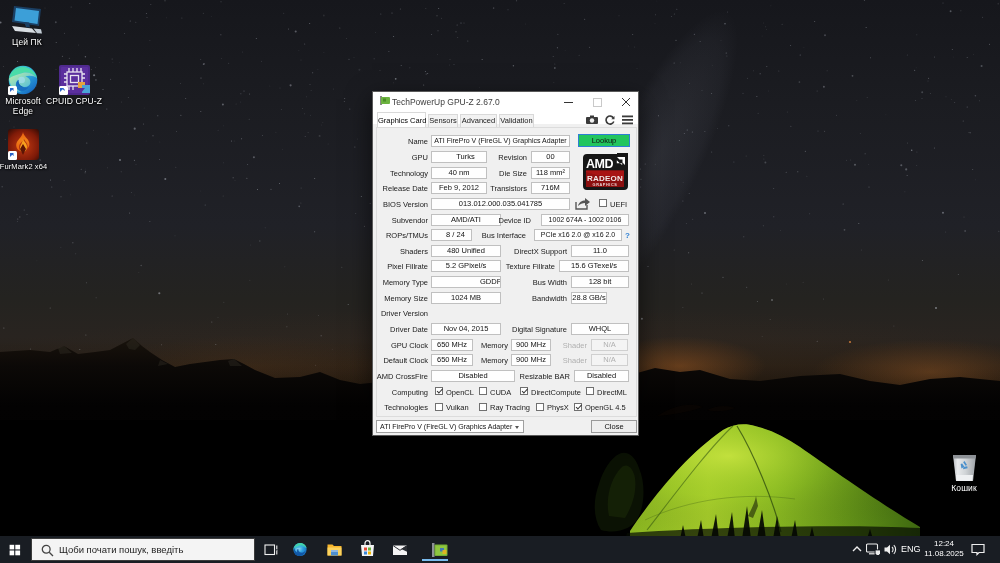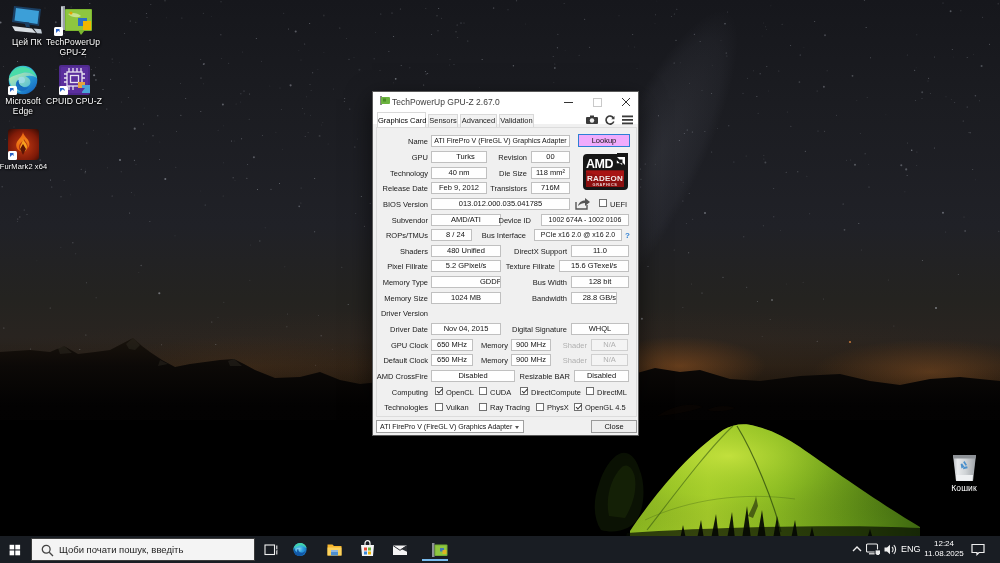--- a/index.html
+++ b/index.html
@@ -47,21 +47,21 @@
 .rlab { position:absolute; font-size:7.5px; color:#1a1a1a; text-align:right; white-space:nowrap; }
 .fb { position:absolute; height:12px; background:#fefefe; border:1px solid #c0c0c0; font-size:7.5px; color:#111;
   text-align:center; line-height:10px; white-space:nowrap; overflow:hidden; }
 .fb.sm { font-size:7px; }
 .fb.gray { color:#b0b0b0; background:#f4f4f4; border-color:#d0d0d0;}
 .rlab.gray { color:#b0b0b0; }
 .cb { position:absolute; width:8px; height:8px; background:#fff; border:1px solid #707070; }
 .cb.ck:after { content:""; position:absolute; left:1px; top:1px; width:4.5px; height:2.2px;
   border-left:1.2px solid #333; border-bottom:1.2px solid #333; transform:rotate(-47deg); }
 .cblab { position:absolute; font-size:7.5px; color:#1a1a1a; white-space:nowrap; }
-#lookup { position:absolute; left:205px; top:42px; width:52px; height:13px; background:#f0abfc;
+#lookup { position:absolute; left:205px; top:42px; width:52px; height:13px; background:#22c55e;
   border:1px solid #2d7fd4; font-size:7.5px; text-align:center; line-height:12px; color:#111; }
 #amdlogo { position:absolute; left:208px; top:61px; width:48px; height:38px; }
 #combo { position:absolute; left:3px; top:328px; width:148px; height:13px; background:#fff; border:1px solid #a0a0a0;
   font-size:7px; line-height:12px; padding-left:3px; color:#111; white-space:nowrap; overflow:hidden; }
 #closebtn { position:absolute; left:218px; top:328px; width:46px; height:13px; background:#eee;
   border:1px solid #999; font-size:7.5px; text-align:center; line-height:12px; color:#111; }
 
 
 #taskbar { position:absolute; left:0; top:536px; width:1000px; height:27px; background:#191d23; }
 #search { position:absolute; left:31px; top:2px; width:224px; height:23px; background:#f4f4f4; border:1px solid #3c3c3c;
@@ -665,37 +665,20 @@
       <svg width="34" height="30" viewBox="0 0 34 30">
         <polygon points="4,0 31,3 29,20 2,16" fill="#1b3f63"></polygon>
         <polygon points="6,2 29,5 27.5,18 4.5,14.5" fill="#3c9fd8"></polygon>
         <polygon points="14,16 16,21 20,21.4 19,16.6" fill="#1b3f63"></polygon>
         <polygon points="2,20 22,22.5 26,27 5,25" fill="#d9dee3"></polygon>
         <polygon points="23.5,22.6 31,23.3 32,27.5 27,27.3" fill="#c3cdd6"></polygon>
       </svg>
     </div>
     <div class="lbl">Цей ПК</div>
   </div>
-  <div class="dicon" style="left:35px; top:6px;">
-    <div class="img" style="width:38px; height:30px;">
-      <svg width="38" height="30" viewBox="0 0 38 30">
-        <rect x="7" y="0" width="4" height="24" fill="#9aa0a6"></rect>
-        <rect x="7" y="1" width="2" height="22" fill="#c8cdd2"></rect>
-        <rect x="11" y="3" width="27" height="22" rx="1" fill="#7cb82f"></rect>
-        <rect x="12" y="4" width="25" height="20" fill="#8ec63f"></rect>
-        <path d="M14,8 C18,6 24,7 27,10 C24,12 18,12 14,8 Z" fill="#d7e8a0" opacity=".8"></path>
-        <rect x="24" y="12" width="9" height="8" fill="#2d6fc2"></rect>
-        <rect x="29" y="15" width="8" height="9" fill="#f2b600"></rect>
-        <path d="M24,24 L31,24 L27,29 Z" fill="#7cb82f"></path>
-        <circle cx="17" cy="7" r="1.5" fill="#e8a000"></circle>
-      </svg>
-      <div class="sc"></div>
-    </div>
-    <div class="lbl">TechPowerUp<br>GPU-Z</div>
-  </div>
   <div class="dicon" style="left:-15px; top:65px;">
     <div class="img" style="width:30px; height:30px;">
       <svg width="30" height="30" viewBox="0 0 30 30">
         <defs>
           <linearGradient id="edgeA" x1="0" y1="0" x2=".8" y2="1">
             <stop offset="0" stop-color="#45d8b2"></stop>
               <stop offset=".45" stop-color="#2fb1e0"></stop>
               <stop offset="1" stop-color="#1565c0"></stop>
           </linearGradient>
           <linearGradient id="edgeB" x1="0" y1="1" x2="1" y2=".2">
@@ -858,21 +841,21 @@
         <div class="fb " style="top:168px; left:58px; width:70px; line-height:10.5px;">5.2 GPixel/s</div>
         <div class="rlab " style="top:170px; left:0; width:182px;">Texture Fillrate</div>
         <div class="fb " style="top:168px; left:186px; width:70px; line-height:10.5px;">15.6 GTexel/s</div>
         <div class="rlab " style="top:186px; left:0; width:55px;">Memory Type</div>
         <div class="fb " style="top:184px; left:58px; width:70px; line-height:10.5px;padding-left:48px;">GDDR3 (Hynix)</div>
         <div class="rlab " style="top:186px; left:0; width:194px;">Bus Width</div>
         <div class="fb " style="top:184px; left:198px; width:58px; line-height:10.5px;">128 bit</div>
         <div class="rlab " style="top:201.5px; left:0; width:55px;">Memory Size</div>
         <div class="fb " style="top:199.5px; left:58px; width:70px; line-height:10.5px;">1024 MB</div>
         <div class="rlab " style="top:201.5px; left:0; width:194px;">Bandwidth</div>
-        <div class="fb " style="top:199.5px; left:198px; width:46px; line-height:10.5px;text-align:right;">28.8 GB/s</div>
+        <div class="fb " style="top:199.5px; left:198px; width:36px; line-height:10.5px;">28.8 GB/s</div>
         <div class="rlab " style="top:217px; left:0; width:55px;">Driver Version</div>
         <div class="rlab " style="top:233px; left:0; width:55px;">Driver Date</div>
         <div class="fb " style="top:231px; left:58px; width:70px; line-height:10.5px;">Nov 04, 2015</div>
         <div class="rlab " style="top:233px; left:0; width:194px;">Digital Signature</div>
         <div class="fb " style="top:231px; left:198px; width:58px; line-height:10.5px;">WHQL</div>
         <div class="rlab " style="top:248.5px; left:0; width:55px;">GPU Clock</div>
         <div class="fb " style="top:246.5px; left:58px; width:42px; line-height:10.5px;">650 MHz</div>
         <div class="rlab " style="top:248.5px; left:0; width:135px;">Memory</div>
         <div class="fb " style="top:246.5px; left:138px; width:40px; line-height:10.5px;">900 MHz</div>
         <div class="rlab gray" style="top:248.5px; left:0; width:214px;">Shader</div>

